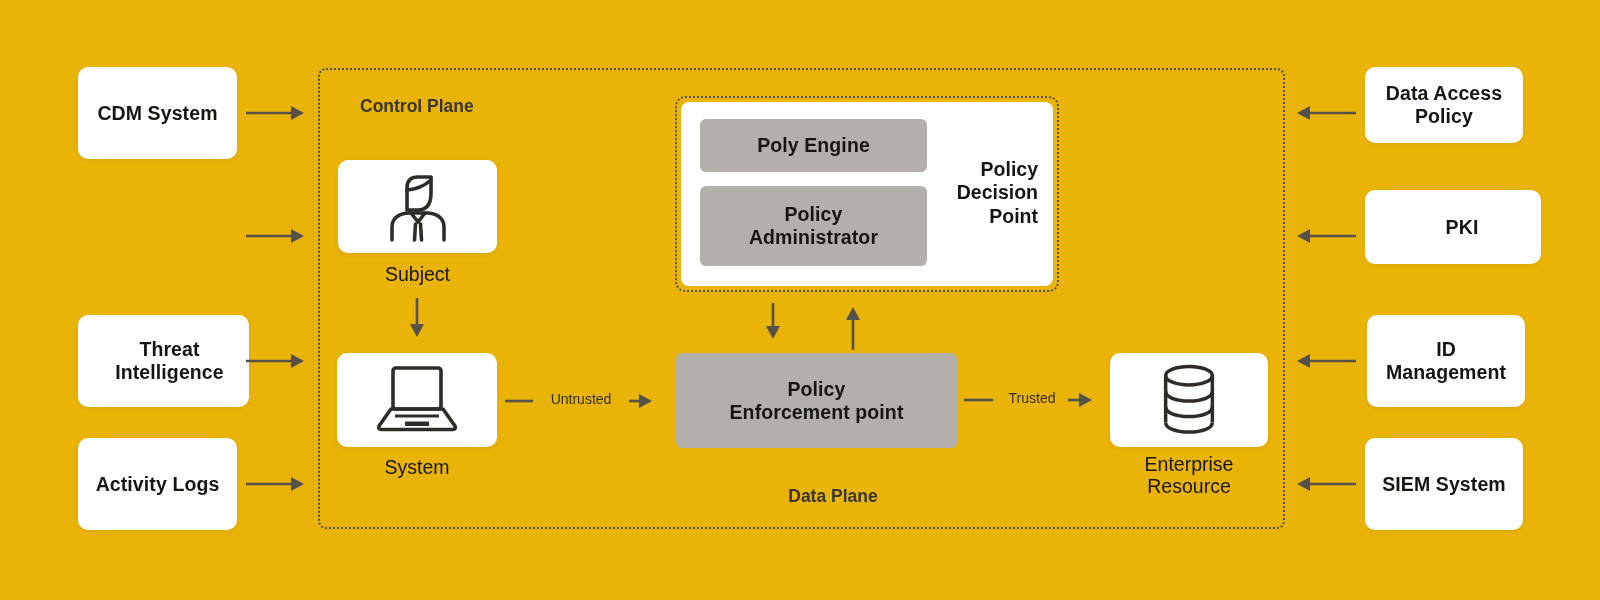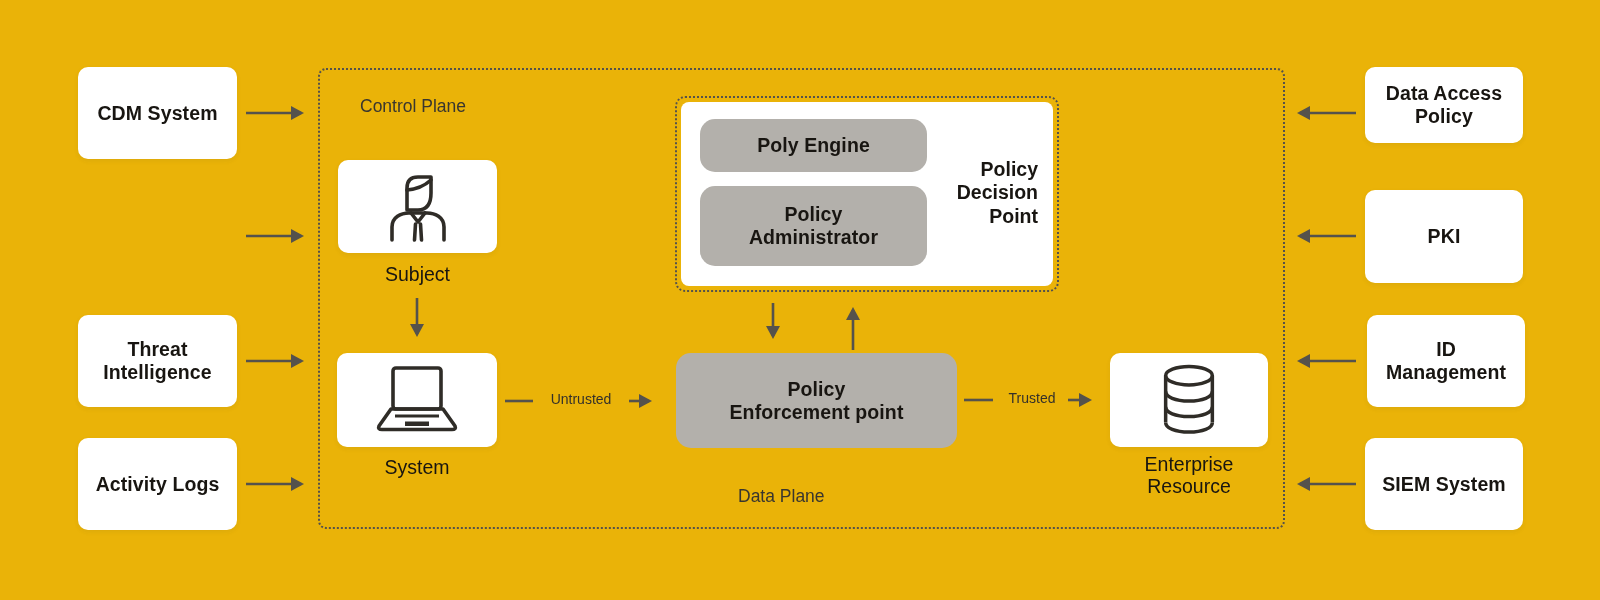--- a/index.html
+++ b/index.html
@@ -39,21 +39,21 @@
     font-weight: 400;
     font-size: 19.5px;
     line-height: 1.15;
     color: #181511;
     text-align: center;
     white-space: pre-line;
   }
   .plane-label {
     position: absolute;
     font-size: 17.5px;
-    font-weight: 400;
+    font-weight: 700;
     color: #39362f;
     white-space: nowrap;
   }
   .edge-label {
     position: absolute;
     font-size: 14px;
     font-weight: 400;
     color: #33302b;
     text-align: center;
     white-space: nowrap;
@@ -78,21 +78,21 @@
     position: absolute;
     left: 4px; top: 4px; right: 4px; bottom: 4px;
     background: #ffffff;
     border-radius: 8px;
   }
 
   
   .graybox {
     position: absolute;
     background: #b3b0ab;
-    border-radius: 15px;
+    border-radius: 6px;
     display: flex;
     align-items: center;
     justify-content: center;
   }
 
   .pdp-caption {
     position: absolute;
     left: 918px; top: 158px;
     width: 120px;
     font-weight: 700;
@@ -107,46 +107,46 @@
   .icon { display: block; }
 </style>
 </head>
 <body>
 
 <div class="canvas">
 
   <div class="card" style="left:78px; top:67px; width:159px; height:92px;">
     <span class="bold-label">CDM System</span>
   </div>
-  <div class="card" style="left:78px; top:315px; width:159px; height:92px;">
+  <div class="card" style="left:78px; top:315px; width:159px; height:92px;padding-left:12px;">
     <span class="bold-label">Threat
 Intelligence</span>
   </div>
   <div class="card" style="left:78px; top:438px; width:159px; height:92px;">
     <span class="bold-label">Activity Logs</span>
   </div>
 
   <div class="card" style="left:1365px; top:67px; width:158px; height:76px;">
     <span class="bold-label">Data Access
 Policy</span>
   </div>
-  <div class="card" style="left:1365px; top:190px; width:158px; height:93px;">
+  <div class="card" style="left:1365px; top:190px; width:158px; height:74px;padding-left:18px;">
     <span class="bold-label">PKI</span>
   </div>
   <div class="card" style="left:1367px; top:315px; width:158px; height:92px;">
     <span class="bold-label">ID
 Management</span>
   </div>
   <div class="card" style="left:1365px; top:438px; width:158px; height:92px;">
     <span class="bold-label">SIEM System</span>
   </div>
 
   <div class="trust-boundary"></div>
   <span class="plane-label" style="left:360px; top:96px;">Control Plane</span>
-  <span class="plane-label" style="left:738px; top:486px; width:190px; text-align:left;">Data Plane</span>
+  <span class="plane-label" style="left:738px; top:486px; width:190px; text-align:center;">Data Plane</span>
 
   <div class="pdp-group">
     <div class="pdp-inner"></div>
   </div>
   <div class="graybox" style="left:700px; top:119px; width:227px; height:53px;">
     <span class="bold-label">Poly Engine</span>
   </div>
   <div class="graybox" style="left:700px; top:186px; width:227px; height:80px;">
     <span class="bold-label">Policy
 Administrator</span>

